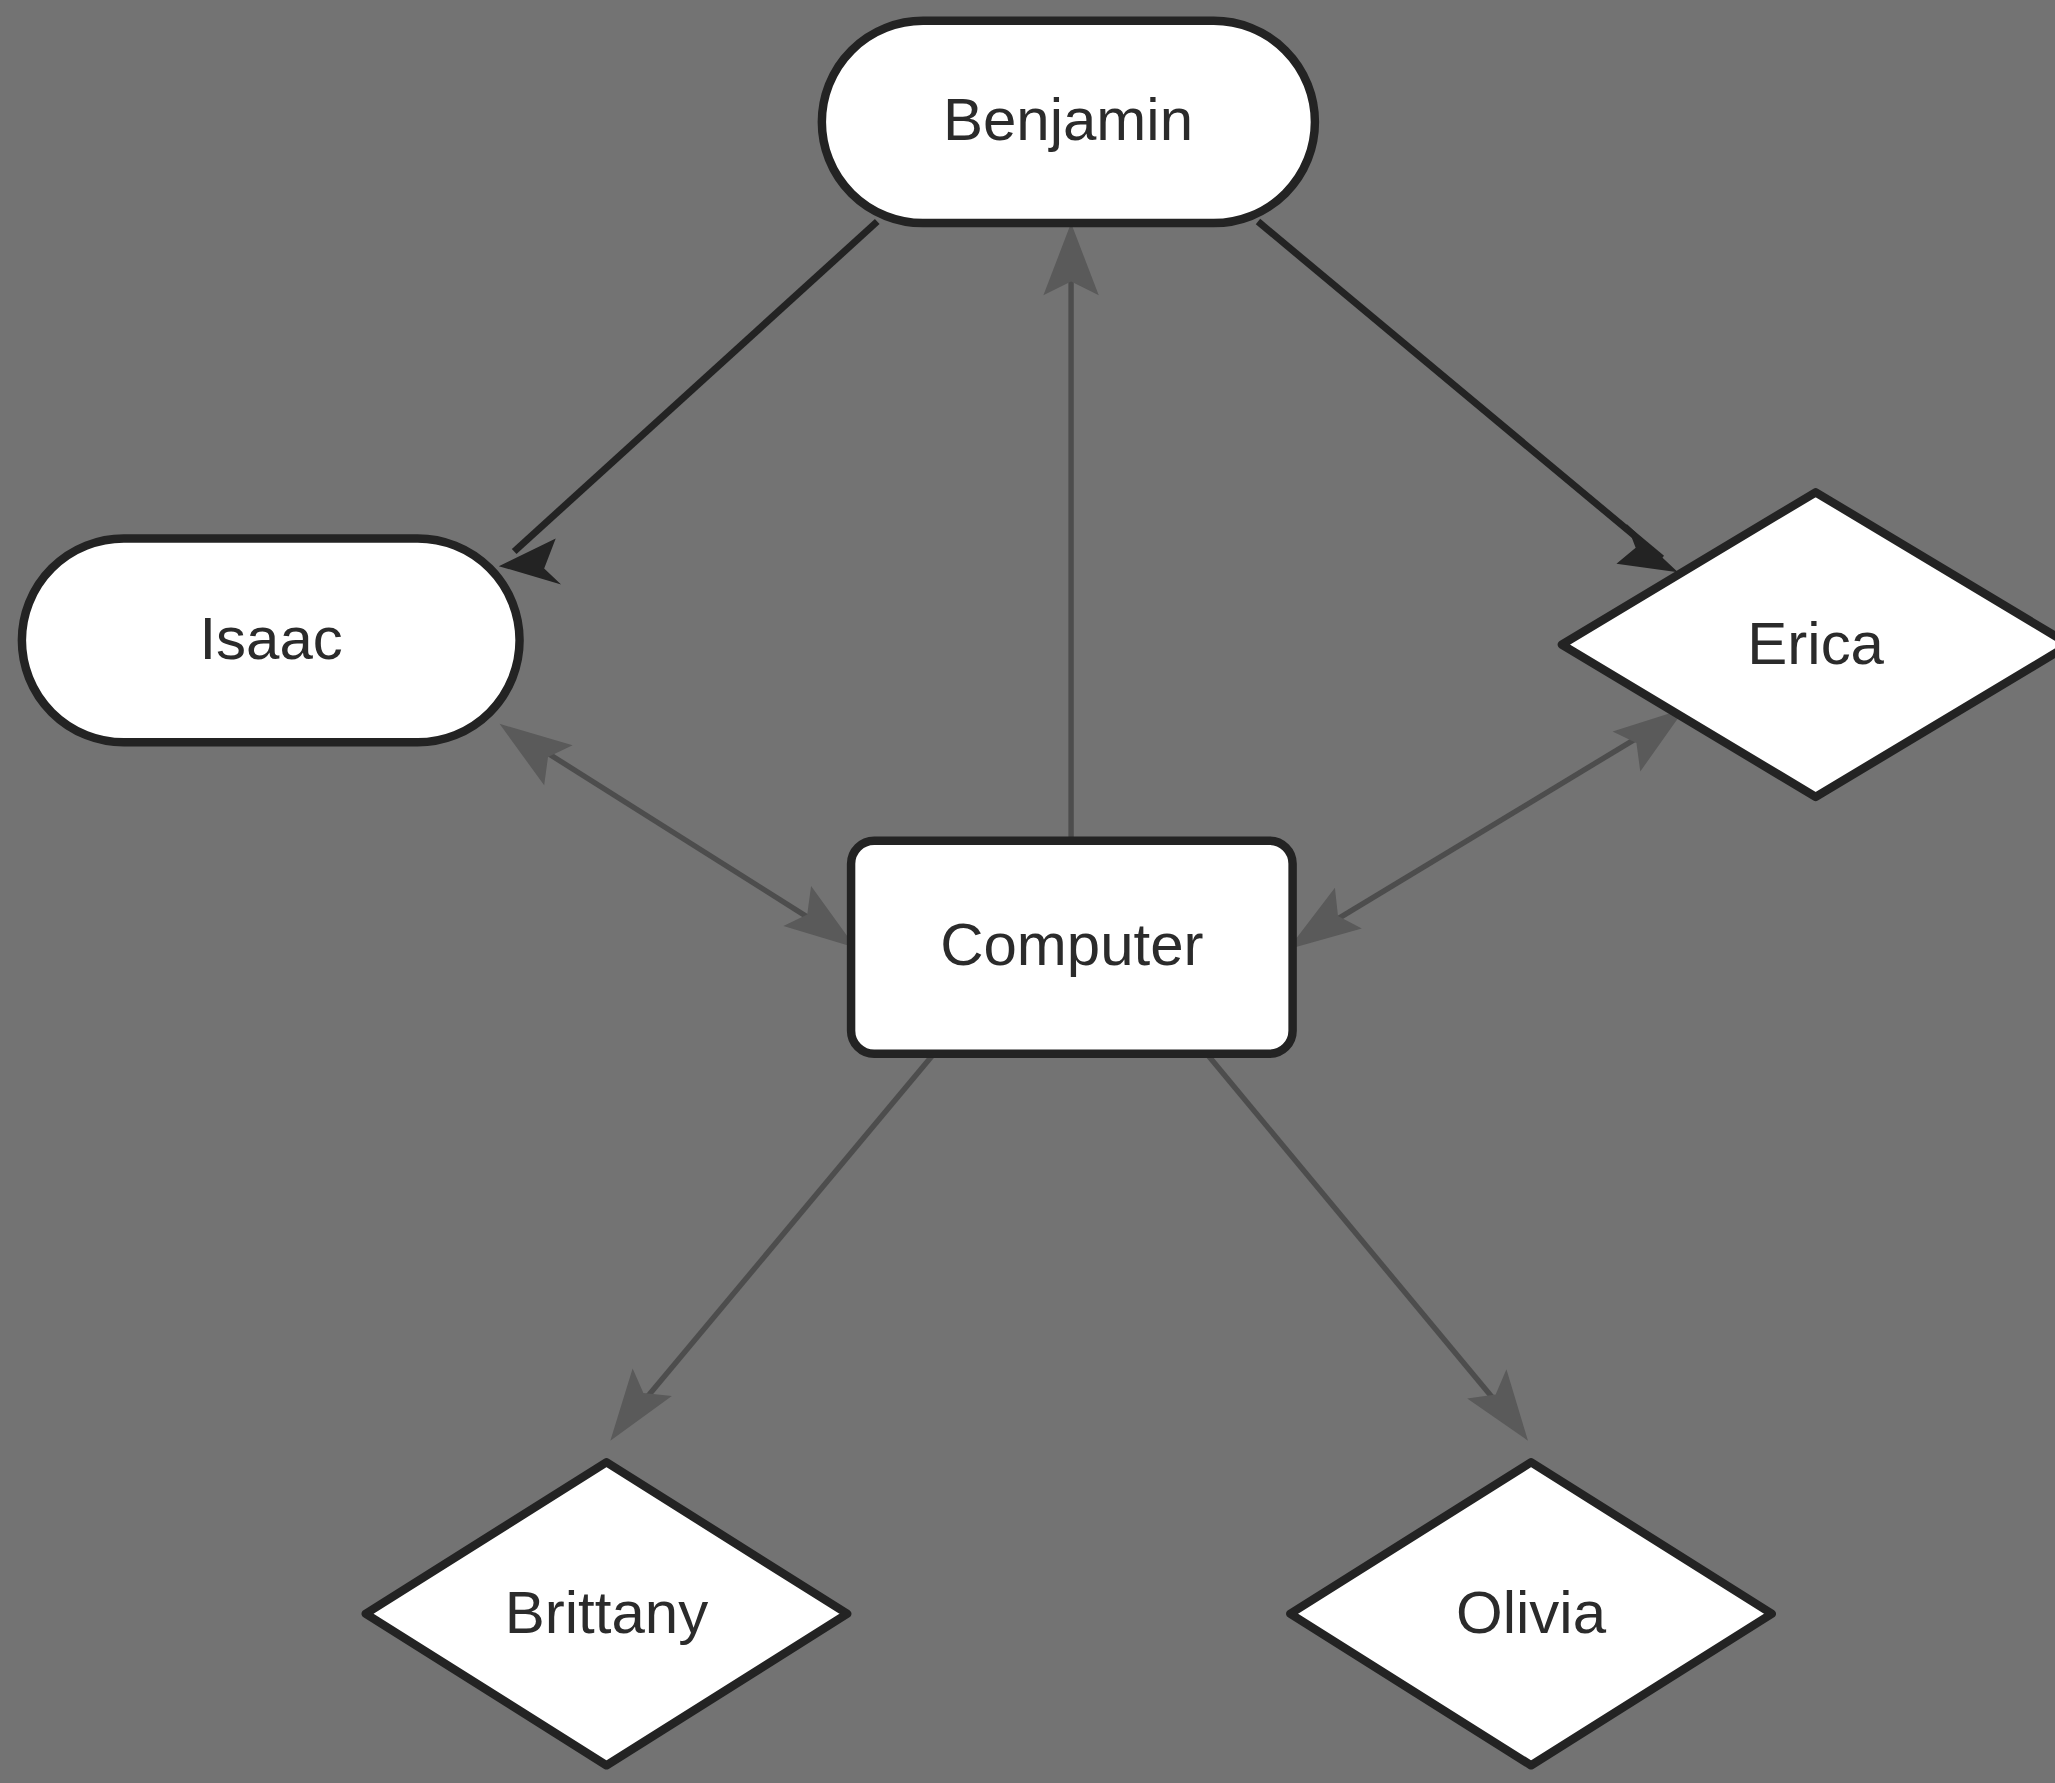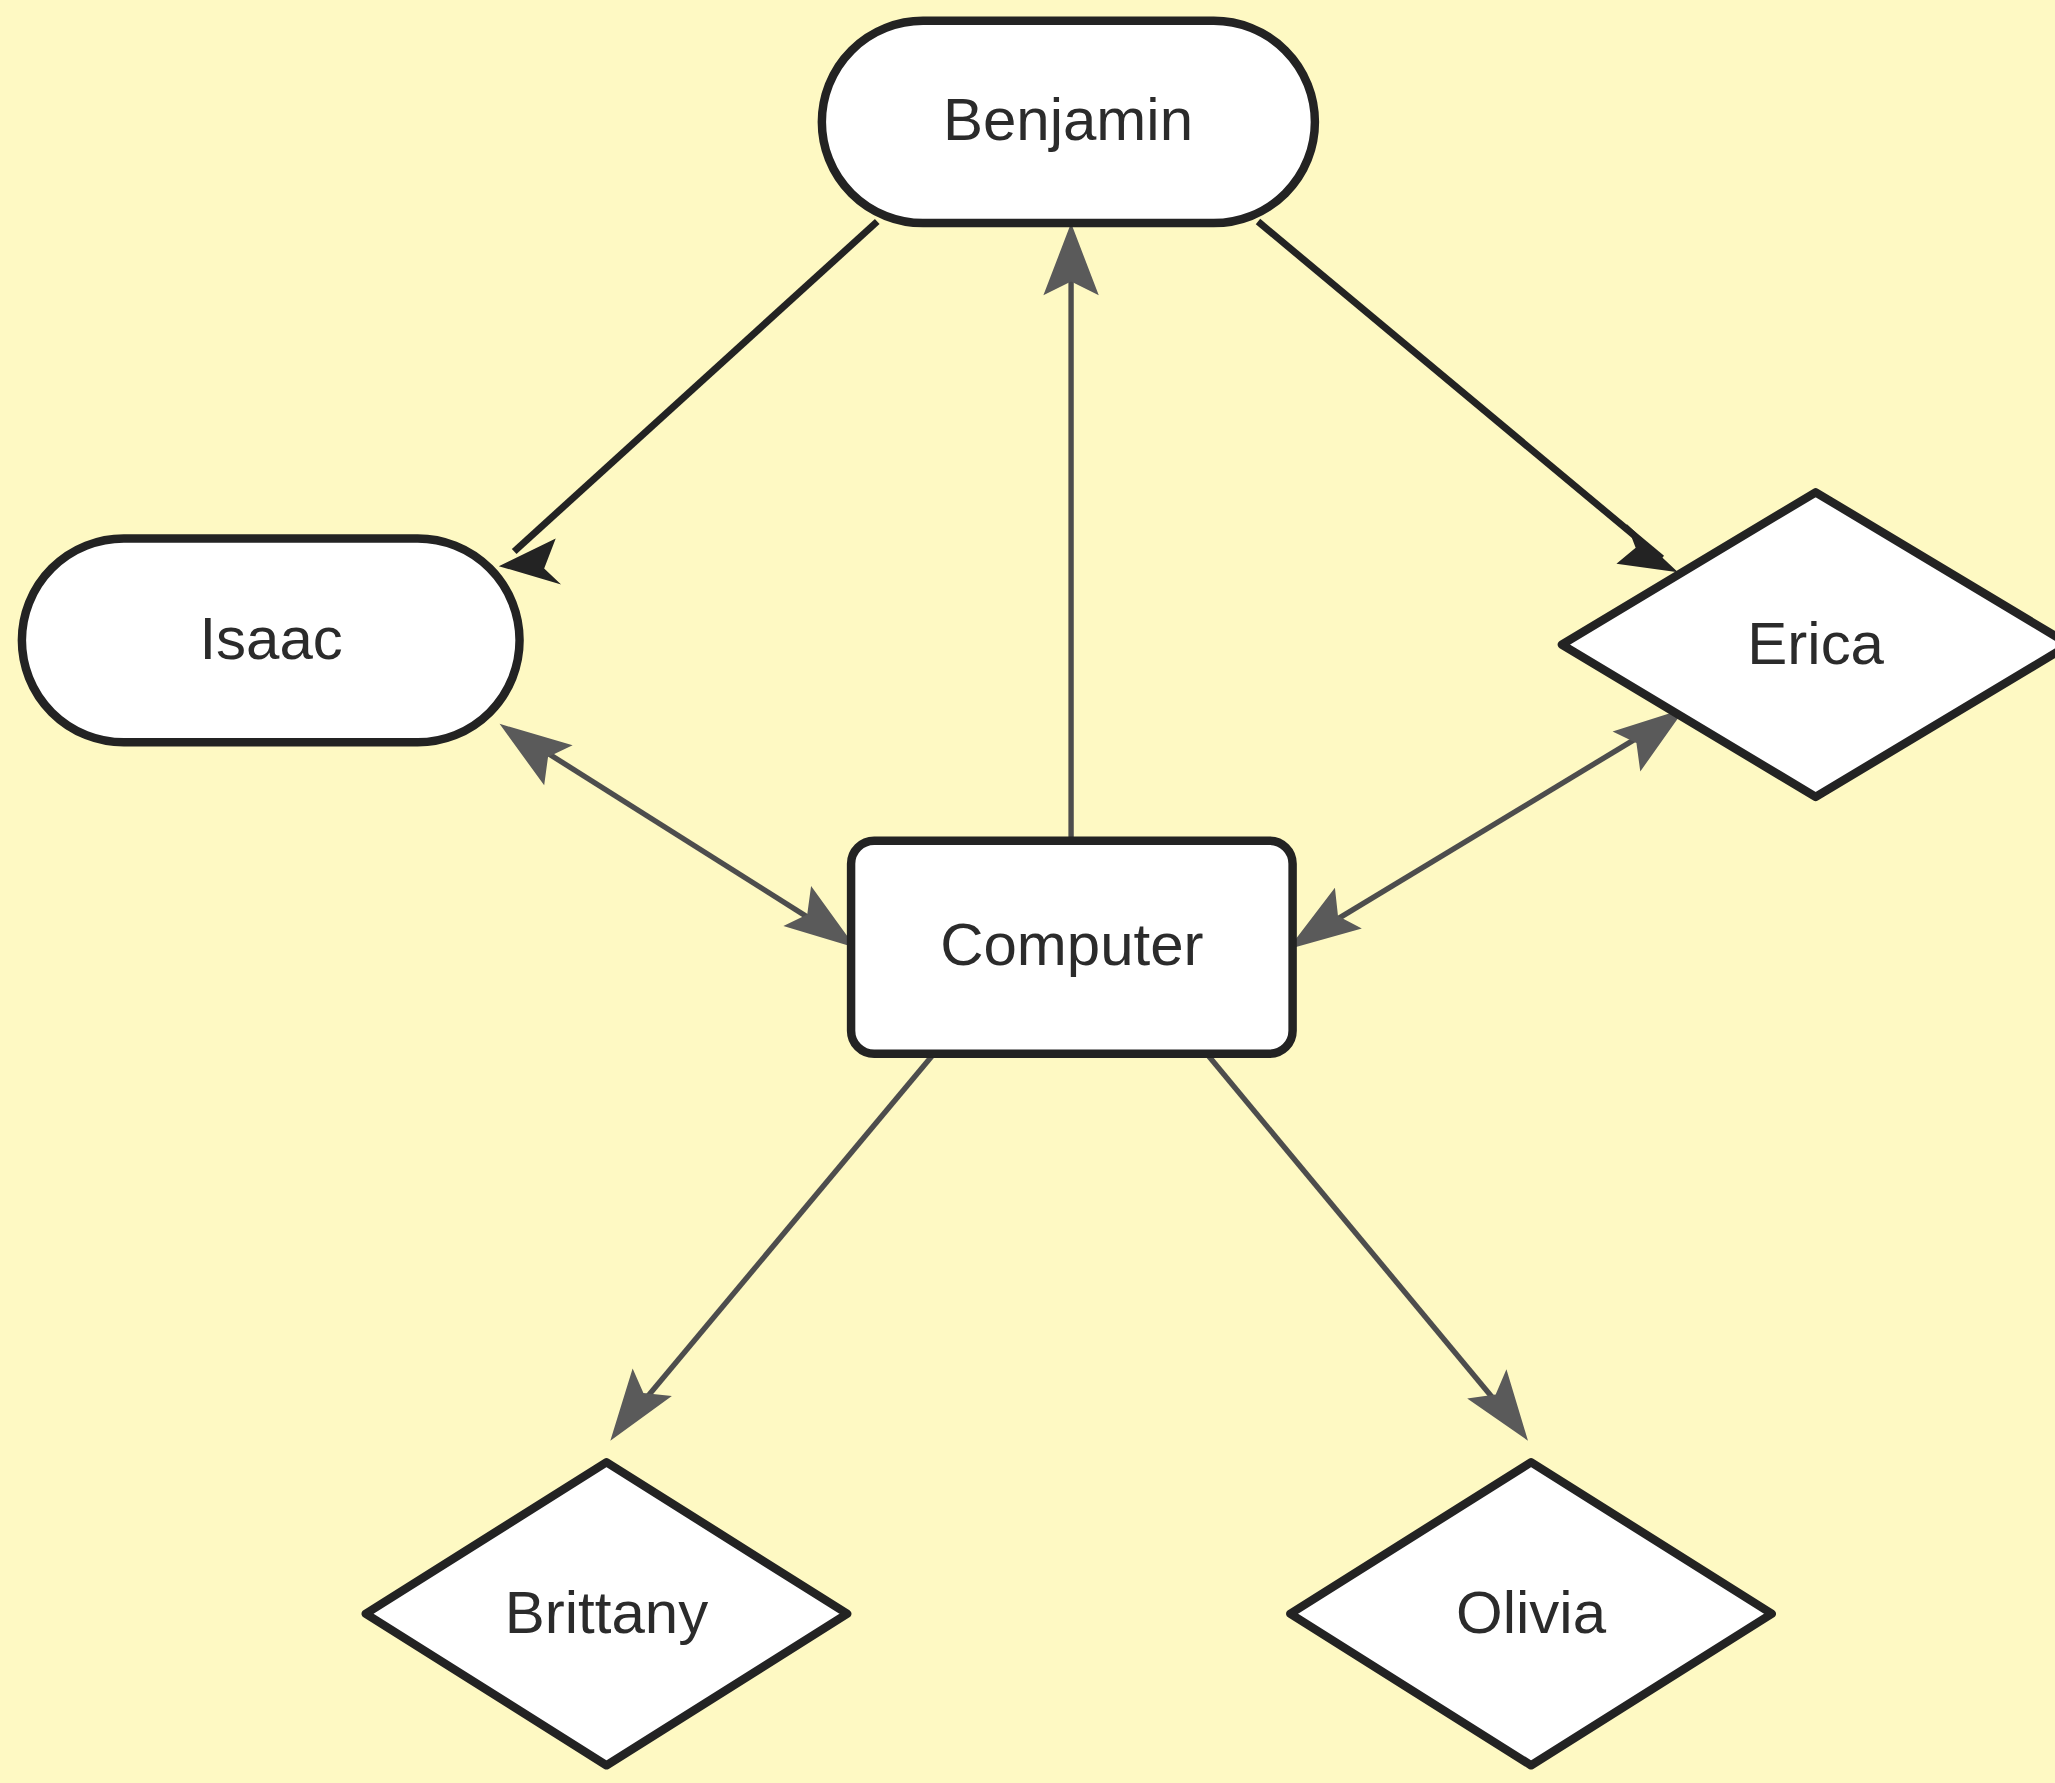--- a/index.html
+++ b/index.html
@@ -11,21 +11,21 @@
   body {
     width: 2056px;
     height: 1783px;
     overflow: hidden;
     font-family: "Liberation Sans", "DejaVu Sans", sans-serif;
   }
   #diagram-root {
     position: relative;
     width: 2056px;
     height: 1783px;
-    background: #fef9c3;
+    background: #737373;
   }
   svg#graph-canvas {
     position: absolute;
     top: 0;
     left: 0;
     width: 2056px;
     height: 1783px;
     display: block;
   }
   .node-shape {

